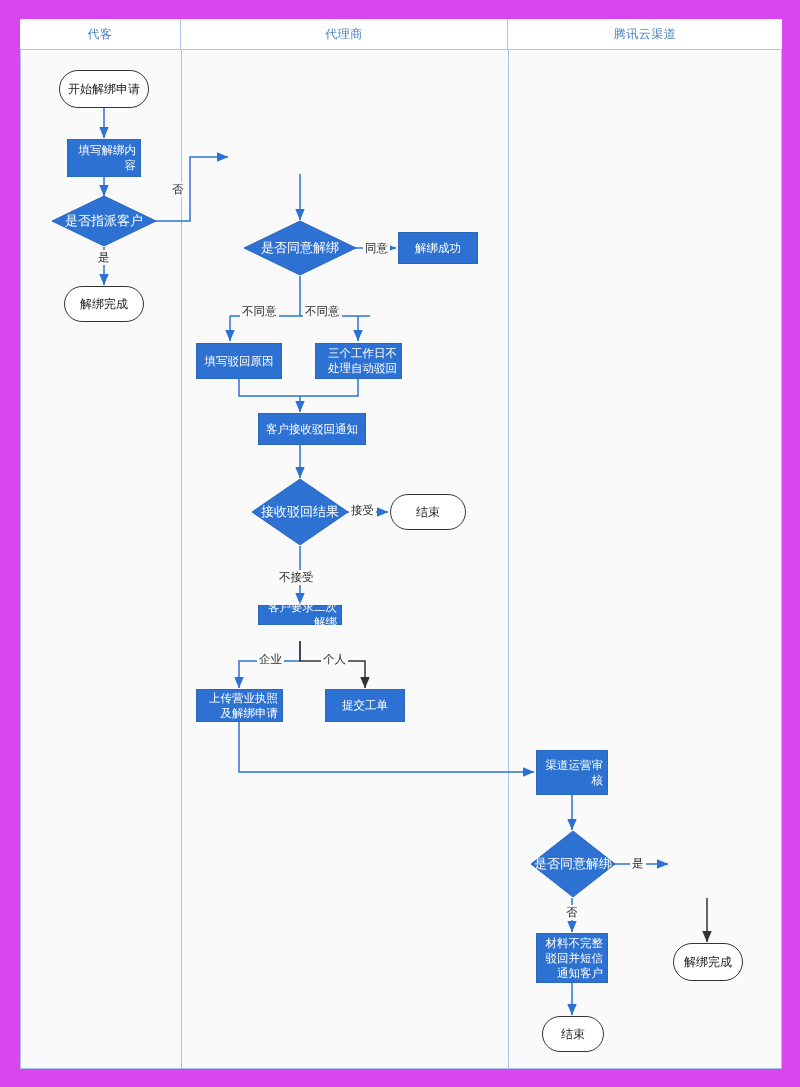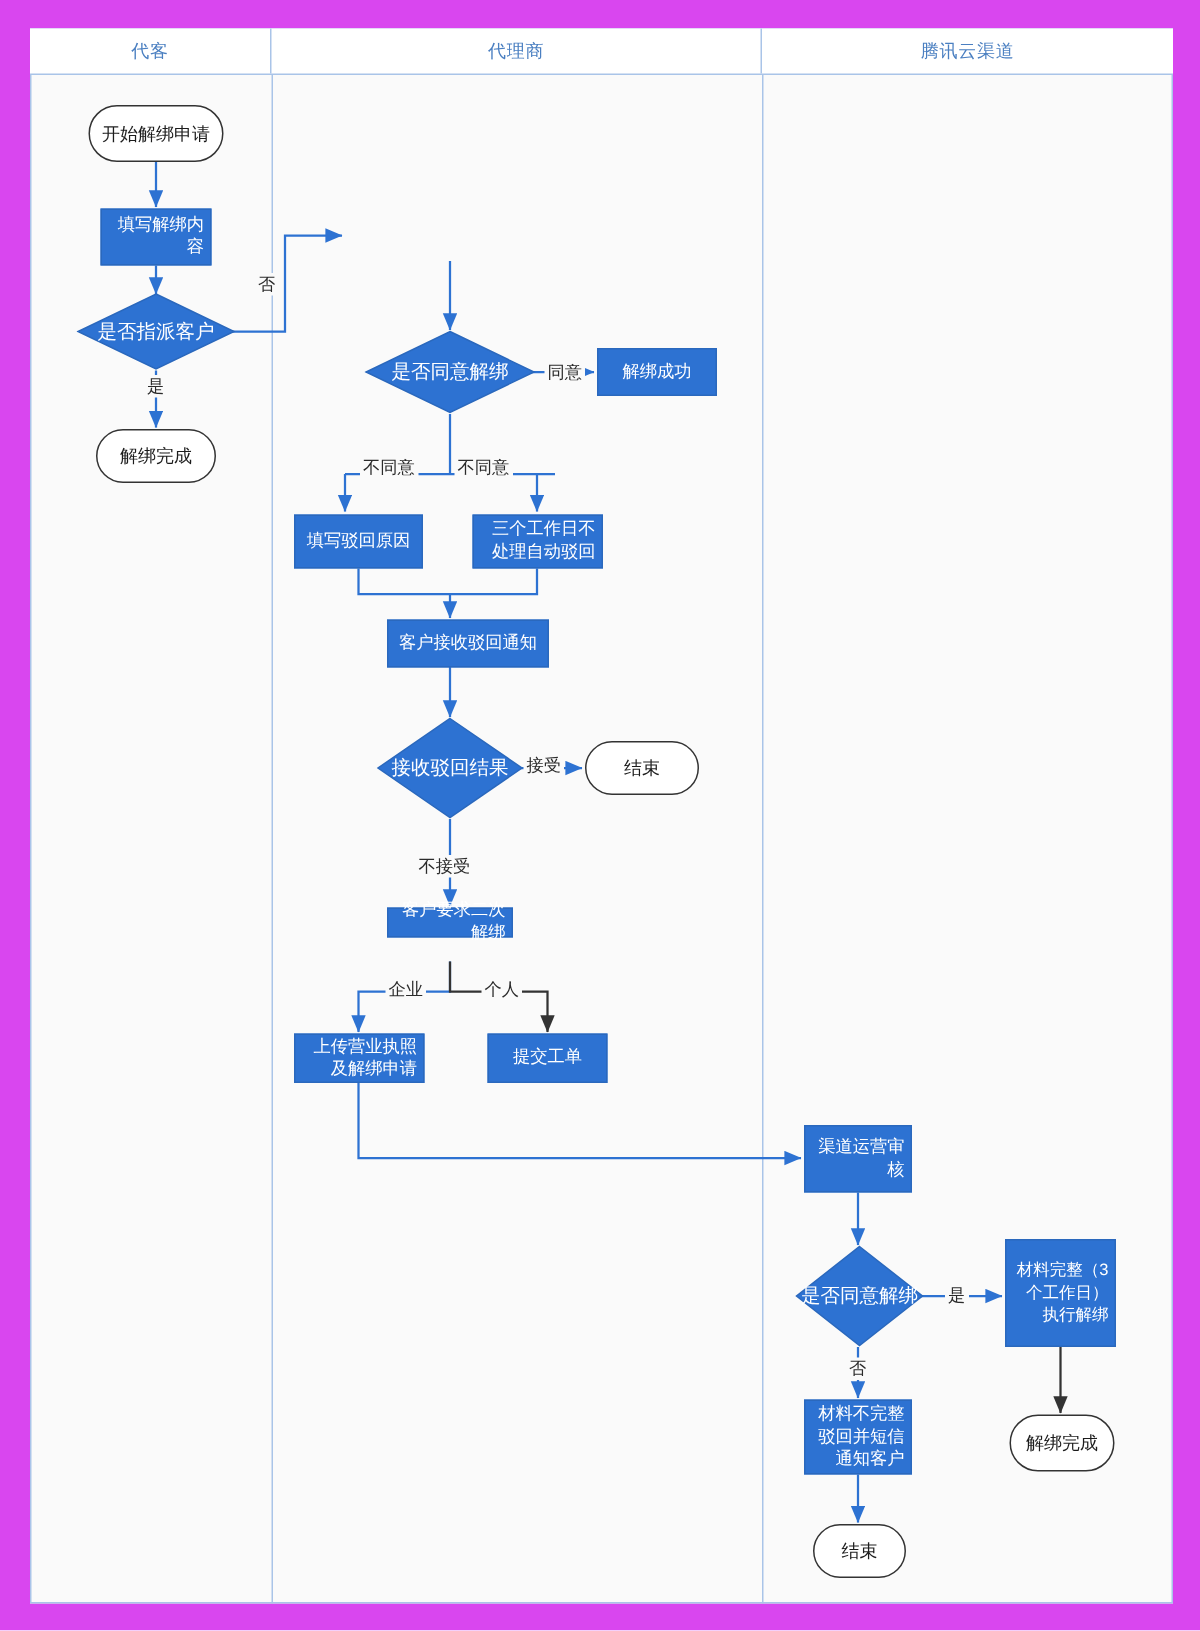--- a/index.html
+++ b/index.html
@@ -250,21 +250,20 @@
 
   <div class="node process" style="left:536px; top:750px; width:72px; height:45px;">渠道运营审核</div>
 
   <div class="diamond-wrap" style="left:530px; top:830px; width:86px; height:68px;">
     <svg width="86" height="68" viewBox="0 0 86 68">
       <polygon points="43,1 85,34 43,67 1,34" fill="#2d72d2" stroke="#2a68bd" stroke-width="1"></polygon>
     </svg>
     <div class="diamond-label">是否同意解绑</div>
   </div>
 
-  <div class="node process" style="left:670px; top:826px; width:74px; height:72px; font-size:11px; line-height:15px;">材料完整（3个工作日）执行解绑</div>
 
   <div class="node process" style="left:536px; top:933px; width:72px; height:50px;">材料不完整驳回并短信通知客户</div>
 
   <div class="node terminator" style="left:673px; top:943px; width:70px; height:38px;">解绑完成</div>
 
   <div class="node terminator" style="left:542px; top:1016px; width:62px; height:36px;">结束</div>
 
   <div class="edge-label" style="left:630px; top:856px;">是</div>
   <div class="edge-label" style="left:564px; top:905px;">否</div>
 

